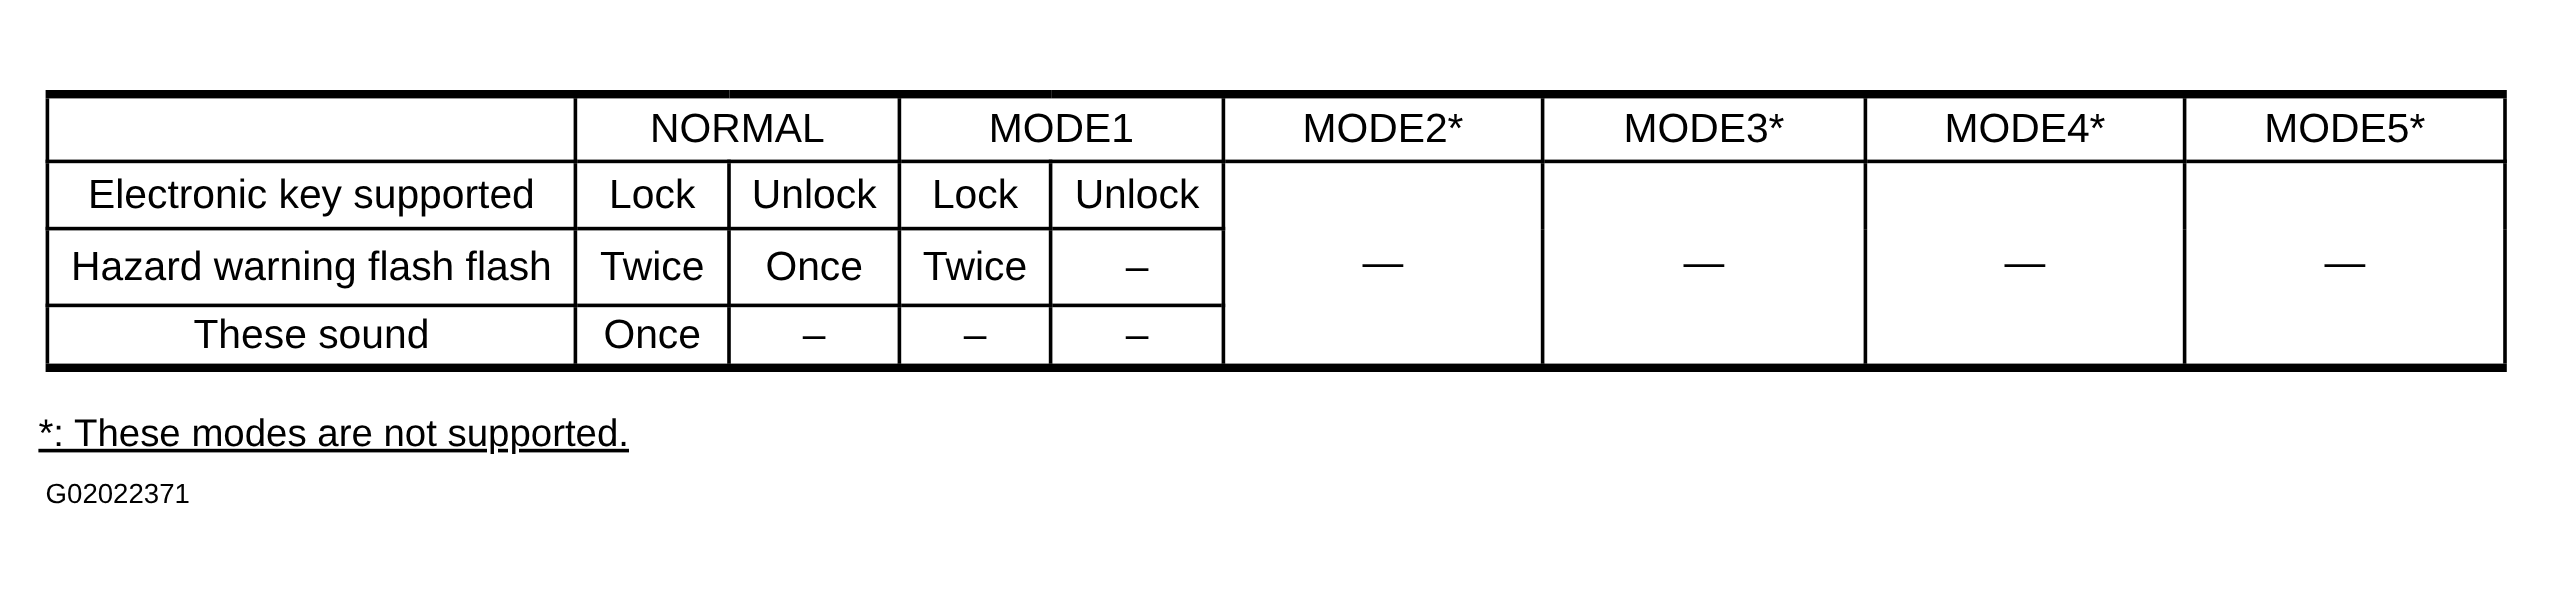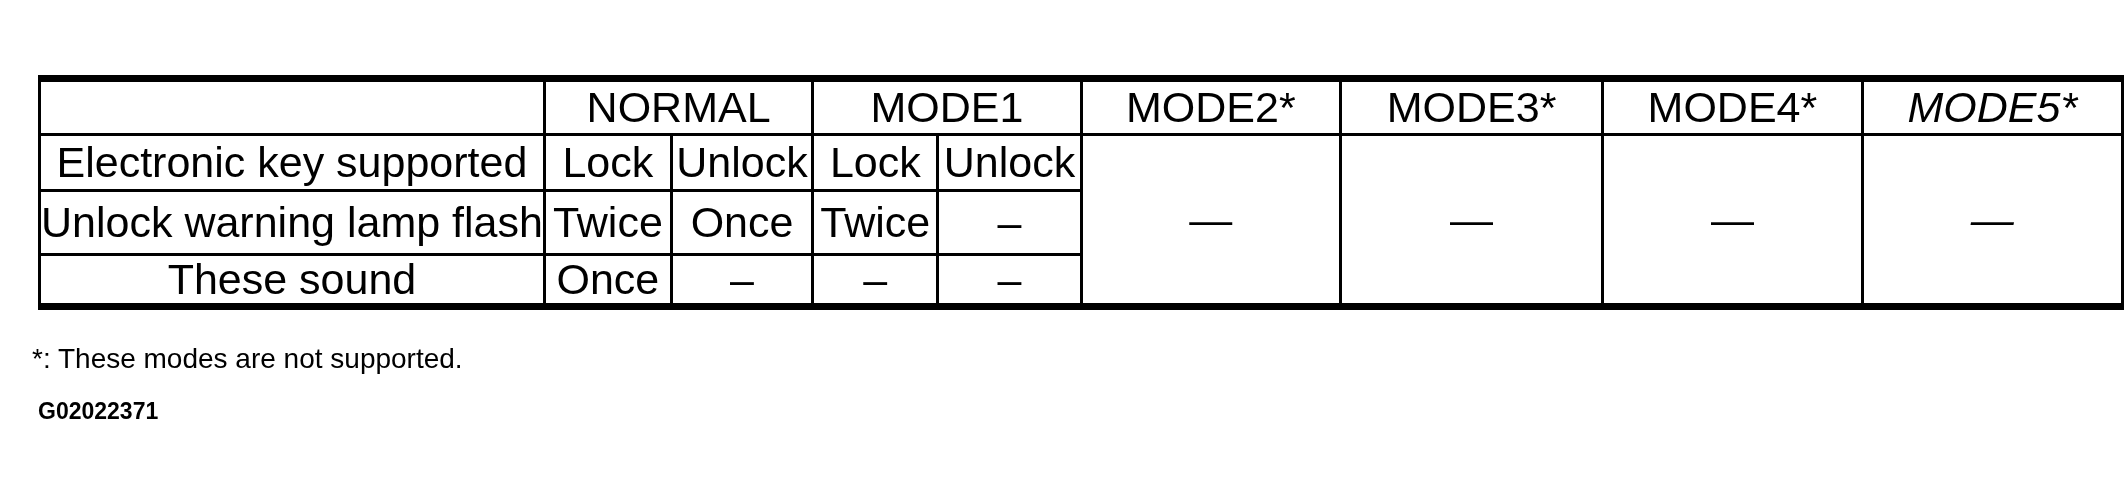--- a/index.html
+++ b/index.html
@@ -23,51 +23,52 @@
     top: 75px;
     border-collapse: collapse;
     table-layout: fixed;
     border-top: 7px solid #000;
     border-bottom: 7px solid #000;
   }
   table.spec td {
     border: 3px solid #000;
     text-align: center;
     vertical-align: middle;
-    font-size: 43px;
+    font-size: 34px;
     line-height: 1.1;
     padding: 0;
     white-space: nowrap;
     overflow: hidden;
   }
   
   td.first { border-left: 0 none; }
-  td.last  { border-right: 0 none; font-style: italic; }
+  td.last  { border-right: 0 none; }
   td.rowlabel {
     text-align: left;
     padding-left: 22px;
   }
   tr.hdr  { height: 56px; }
   tr.r1   { height: 56px; }
   tr.r2   { height: 64px; }
   tr.r3   { height: 52px; }
   td.merged { font-size: 34px; }
   .footnote {
     position: absolute;
     left: 32px;
     top: 343px;
-    font-size: 28px;
+    font-size: 32px;
     line-height: 1.15;
+    text-decoration: underline;
   }
   .figcode {
     position: absolute;
     left: 38px;
     top: 398px;
     font-size: 23px;
-    font-weight: bold;
+    font-weight: normal;
     letter-spacing: 0px;
   }
 </style>
 </head>
 <body>
 
 <div class="page">
 
   <table class="spec">
     <colgroup>
@@ -99,21 +100,21 @@
       <td>Unlock</td>
       <td>Lock</td>
       <td>Unlock</td>
       <td rowspan="3" class="merged">—</td>
       <td rowspan="3" class="merged">—</td>
       <td rowspan="3" class="merged">—</td>
       <td rowspan="3" class="merged last">—</td>
     </tr>
 
     <tr class="r2">
-      <td class="first rowlabel">Unlock warning lamp flash</td>
+      <td class="first rowlabel">Hazard warning flash flash</td>
       <td>Twice</td>
       <td>Once</td>
       <td>Twice</td>
       <td>–</td>
     </tr>
 
     <tr class="r3">
       <td class="first rowlabel">These sound</td>
       <td>Once</td>
       <td>–</td>

